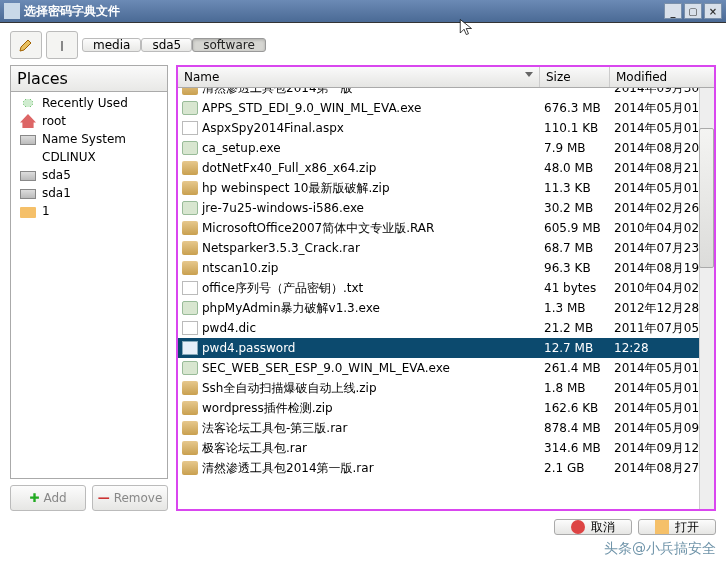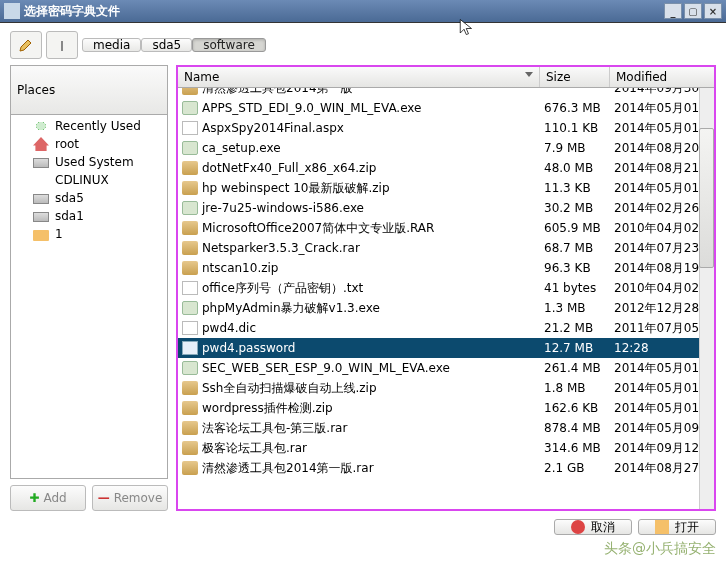--- a/index.html
+++ b/index.html
@@ -13,22 +13,22 @@
 .main { padding: 8px 10px; }
 
 .crumbs { display: flex; gap: 4px; align-items: center; margin-bottom: 6px; }
 .crumb-icon { width: 32px; height: 28px; border: 1px solid #bbb; background: #f4f4f2; border-radius: 3px; display: inline-flex; align-items: center; justify-content: center; cursor: pointer; }
 .crumb-btn { height: 14px; padding: 0 10px; border: 1px solid #bbb; background: linear-gradient(#fcfcfc,#e8e8e6); border-radius: 3px; display: inline-flex; align-items: center; cursor: pointer; font-size: 12px; }
 .crumb-btn.sunken { background: #d6d6d2; border-color: #999; color: #222; box-shadow: inset 0 1px 3px rgba(0,0,0,.2); }
 
 .body { display: flex; gap: 8px; height: 446px; }
 
 .sidebar { width: 158px; display: flex; flex-direction: column; }
-.places-hdr { border: 1px solid #aaa; background: linear-gradient(#fafafa,#e8e8e6); padding: 17px 6px; font-size: 12px; border-bottom: none; }
-.places-list { border: 1px solid #aaa; flex: 1; padding: 2px 16px; }
+.places-hdr { border: 1px solid #aaa; background: linear-gradient(#fafafa,#e8e8e6); padding: 3px 6px; font-size: 16px; border-bottom: none; }
+.places-list { border: 1px solid #aaa; flex: 1; padding: 2px 3px; }
 .place { display: flex; align-items: center; gap: 6px; padding: 2px 6px; font-size: 12px; cursor: pointer; }
 .place .ico { width: 16px; height: 14px; display: inline-block; }
 .ico.clock { background: radial-gradient(#cfeccf 40%,#6b6 42%,transparent 44%); border-radius: 50%; }
 .ico.home { background: #d66; clip-path: polygon(50% 0,100% 60%,85% 60%,85% 100%,15% 100%,15% 60%,0 60%); }
 .ico.drive { background: linear-gradient(#ddd,#bbb); border: 1px solid #888; height: 10px; margin-top:2px; }
 .ico.folder { background: #f5c069; border-radius: 1px; height: 11px; margin-top:2px; }
 .sp-row { display:flex; gap:6px; margin-top:6px; }
 .sbtn { flex:1; height:26px; border:1px solid #bbb; background:linear-gradient(#fcfcfc,#e6e6e4); border-radius:3px; display:inline-flex; align-items:center; justify-content:center; gap:4px; font-size:12px; color:#888; }
 .sbtn .plus { color:#2a2; font-weight:bold; }
 .sbtn .minus { color:#c33; font-weight:bold; }
@@ -55,21 +55,21 @@
 
 .scroll-stub { position: absolute; right: 0; top: 0; bottom: 0; width: 15px; background: #eee; border-left: 1px solid #ccc; }
 .scroll-thumb { position:absolute; right:0; width:15px; height:140px; top:40px; background:linear-gradient(#f4f4f2,#dcdcda); border:1px solid #aaa; border-radius:2px; }
 
 .footer { display: flex; justify-content: flex-end; gap: 6px; margin-top: 8px; }
 .dlgbtn { height: 16px; padding: 0 16px; border: 1px solid #aaa; background: linear-gradient(#fcfcfc,#e6e6e4); border-radius: 3px; display: inline-flex; align-items: center; gap: 6px; font-size: 12px; cursor: pointer; }
 .dico { width: 14px; height: 14px; display: inline-block; }
 .dico.cancel { background: #d44; border-radius: 50%; position: relative; }
 .dico.open { background: #f5c069; }
 
-.wm { position: absolute; right: 10px; bottom: 6px; font-size: 14px; color: #4d7c0f; opacity: .6; pointer-events: none; }
+.wm { position: absolute; right: 10px; bottom: 6px; font-size: 14px; color: #0c4a6e; opacity: .6; pointer-events: none; }
 
 .cursor { position: absolute; left: 458px; top: 18px; width: 18px; height: 22px; pointer-events: none; }
 .cursor svg { fill: #fff; stroke: #000; stroke-width: 1; }
 .clipped { margin-top:-10px; }
 </style>
 </head>
 <body>
 
 <div class="titlebar">
   <span class="title-icon"></span>
@@ -100,21 +100,21 @@
           <div class="place">
             <span class="ico clock"></span>
             <span>Recently Used</span>
           </div>
           <div class="place">
             <span class="ico home"></span>
             <span>root</span>
           </div>
           <div class="place">
             <span class="ico drive"></span>
-            <span>Used System</span>
+            <span>Name System</span>
           </div>
           <div class="place">
             <span class="ico " style="visibility: hidden;"></span>
             <span>CDLINUX</span>
           </div>
           <div class="place">
             <span class="ico drive"></span>
             <span>sda5</span>
           </div>
           <div class="place">

